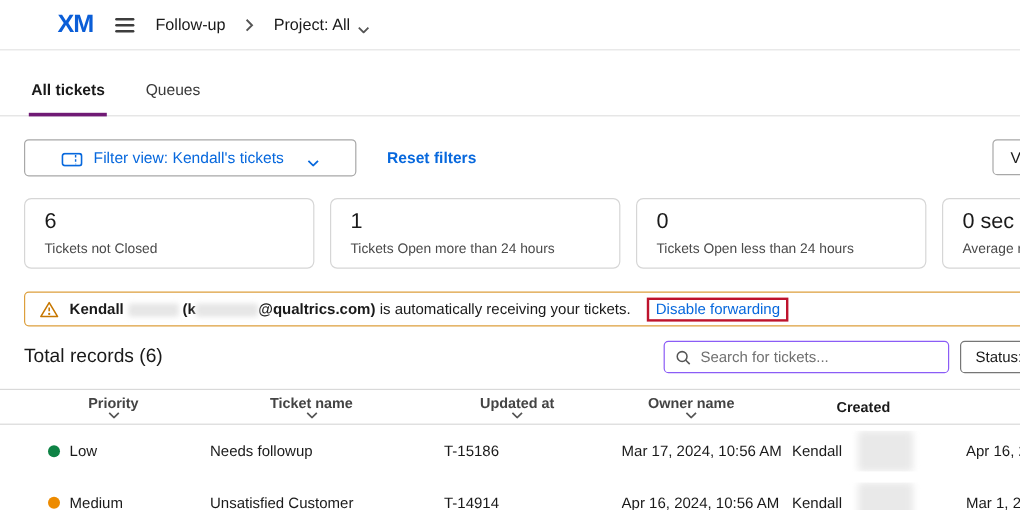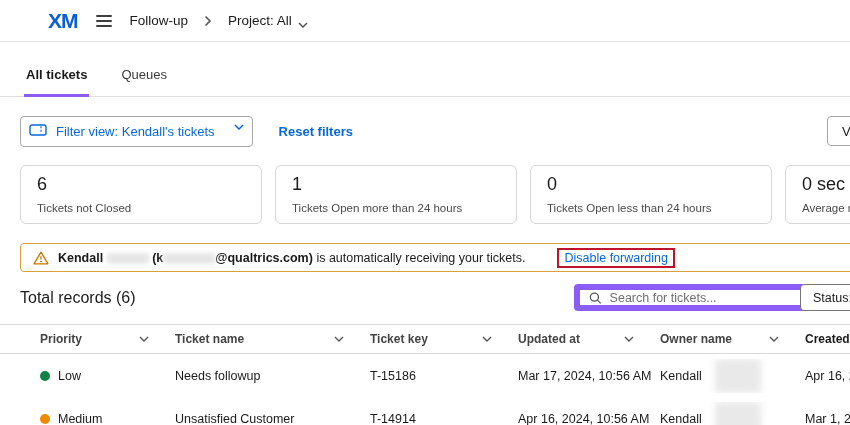--- a/index.html
+++ b/index.html
@@ -11,64 +11,64 @@
     border-bottom:1px solid #e4e4e4; gap:16px; }
   .logo { font-size:21px; font-weight:bold; color:#0b5ed7; letter-spacing:-1px;margin-left:28px; }
   .hamburger { display:flex; flex-direction:column; gap:3px; cursor:pointer; padding:4px 2px; }
   .hamburger span { width:16px; height:2px; background:#3d3d3d; border-radius:1px; }
   .crumb { font-size:13.5px; color:#1a1a1a; }
   .crumb-group { display:flex; align-items:flex-end; gap:6px; cursor:pointer; }
 
   
   .tabbar { display:flex; gap:30px; padding:0 24px; border-bottom:1px solid #e0e0e0; margin-top:16px; }
   .tab { font-size:13px; padding:9px 2px 12px; color:#3a3a3a; cursor:pointer; }
-  .tab.active { font-weight:bold; color:#1a1a1a; border-bottom:3px solid #8b5cf6; margin-bottom:-1px; }
+  .tab.active { font-weight:bold; color:#1a1a1a; border-bottom:3px solid #701a75; margin-bottom:-1px; }
 
   
   .filter-row { display:flex; align-items:center; margin:18px 20px 0; position:relative; height:32px; }
-  .filter-btn { display:flex; align-items:flex-start; gap:9px; border:1px solid #a8a8a8; border-radius:4px;
-    padding:7px 8px; color:#0768DD; font-size:13px; cursor:pointer; background:#fff; }
+  .filter-btn { display:flex; align-items:flex-end; gap:9px; border:1px solid #a8a8a8; border-radius:4px;
+    padding:7px 30px; color:#0768DD; font-size:13px; cursor:pointer; background:#fff; }
   .reset-link { color:#0768DD; font-size:13px; font-weight:bold; margin-left:26px; cursor:pointer; }
   .view-btn { position:absolute; left:807px; top:1px; height:30px; display:flex; align-items:center;
     border:1px solid #a8a8a8; border-radius:4px; padding:0 14px; font-size:13px; background:#fff; width:90px; cursor:pointer; }
 
   
   .stats { display:flex; gap:13px; margin:18px 0 0 20px; width:1100px; }
   .card { width:242px; height:59px; border:1px solid #d6d6d6; border-radius:6px;
     padding:8px 16px 9px; display:flex; flex-direction:column; justify-content:space-between; background:#fff; }
   .card .value { font-size:18px; color:#1a1a1a; }
   .card .label { font-size:11.5px; color:#4a4a4a; }
 
   
   .banner { margin:19px 0 0 20px; width:1000px; height:29px; border:1px solid #dd9f3c; border-radius:4px;
     display:flex; align-items:center; padding:0 12px; gap:9px; font-size:12.5px; background:#fff; }
   .banner .bold { font-weight:bold; }
   .redact-sm { display:inline-block; height:11px; background:#e6e6e6; filter:blur(2px);
     border-radius:2px; vertical-align:middle; }
-  .annotation-box { border:2px solid #be132d; padding:1px 5px; margin-left:23px; display:inline-flex; }
+  .annotation-box { border:2px solid #be132d; padding:1px 5px; margin-left:5px; display:inline-flex; }
   .banner-link { color:#0768DD; cursor:pointer; font-size:12.5px; }
 
   
   .records-row { margin:12px 20px 0; position:relative; height:28px; display:flex; align-items:center; }
   .total { font-size:16px; }
-  .search-box { position:absolute; left:533px; top:0; width:238px; height:27px; border:6px solid #8b5cf6;
-    border-radius:4px; display:flex; align-items:center; padding:0 9px; gap:8px; background:#fff;margin-left:21px; }
+  .search-box { position:absolute; left:533px; top:0; width:238px; height:27px; border:1px solid #8b5cf6;
+    border-radius:4px; display:flex; align-items:center; padding:0 9px; gap:8px; background:#fff; }
   .search-box input { border:none; outline:none; font-size:12.5px; width:100%; background:transparent;
     font-family:"Liberation Sans", sans-serif; color:#1a1a1a; }
   .search-box input::placeholder { color:#707070; }
   .status-btn { position:absolute; left:780px; top:0; height:27px; border:1px solid #767676; border-radius:4px;
     padding:0 12px; display:flex; align-items:center; font-size:12.5px; background:#fff; width:120px; cursor:pointer; }
 
   
   .table { margin:12px 0 0 0; }
   .thead, .trow { display:grid; grid-template-columns:135px 195px 148px 142px 145px 160px;
     padding-left:40px; width:970px; }
   .thead { height:30px; align-items:center; border-top:1px solid #d9d9d9; border-bottom:1px solid #d9d9d9; }
   .th { display:flex; align-items:center; justify-content:space-between; padding-right:26px;
-    font-size:12px; color:#444; font-weight:bold; cursor:pointer; }
+    font-size:12px; color:#444; font-weight:bold; cursor:pointer;flex-direction:column; }
   .th.sorted { color:#1a1a1a; justify-content:flex-start; gap:7px; }
   .trow { height:43px; align-items:center; font-size:12.5px; cursor:pointer; }
   .td { overflow:hidden; white-space:nowrap; }
   .cell-flex { display:flex; align-items:center; gap:8px; }
   .dot { width:10px; height:10px; border-radius:50%; display:inline-block; flex:none; }
   .redact { display:inline-block; width:46px; height:34px; background:#e9e9e9; filter:blur(3px);
     border-radius:3px; margin-left:5px; vertical-align:middle; }
 </style>
 </head>
 <body>
@@ -168,26 +168,20 @@
           <path d="M1 1l4 4 4-4" fill="none" stroke="#555" stroke-width="1.4"></path>
         </svg>
     </div>
     <div class="th">
       <span>Ticket name</span>
       <svg width="10" height="6" viewBox="0 0 10 6">
           <path d="M1 1l4 4 4-4" fill="none" stroke="#555" stroke-width="1.4"></path>
         </svg>
     </div>
     <div class="th">
-      <span>Ticket key</span>
-      <svg width="10" height="6" viewBox="0 0 10 6">
-          <path d="M1 1l4 4 4-4" fill="none" stroke="#555" stroke-width="1.4"></path>
-        </svg>
-    </div>
-    <div class="th">
       <span>Updated at</span>
       <svg width="10" height="6" viewBox="0 0 10 6">
           <path d="M1 1l4 4 4-4" fill="none" stroke="#555" stroke-width="1.4"></path>
         </svg>
     </div>
     <div class="th">
       <span>Owner name</span>
       <svg width="10" height="6" viewBox="0 0 10 6">
           <path d="M1 1l4 4 4-4" fill="none" stroke="#555" stroke-width="1.4"></path>
         </svg>

